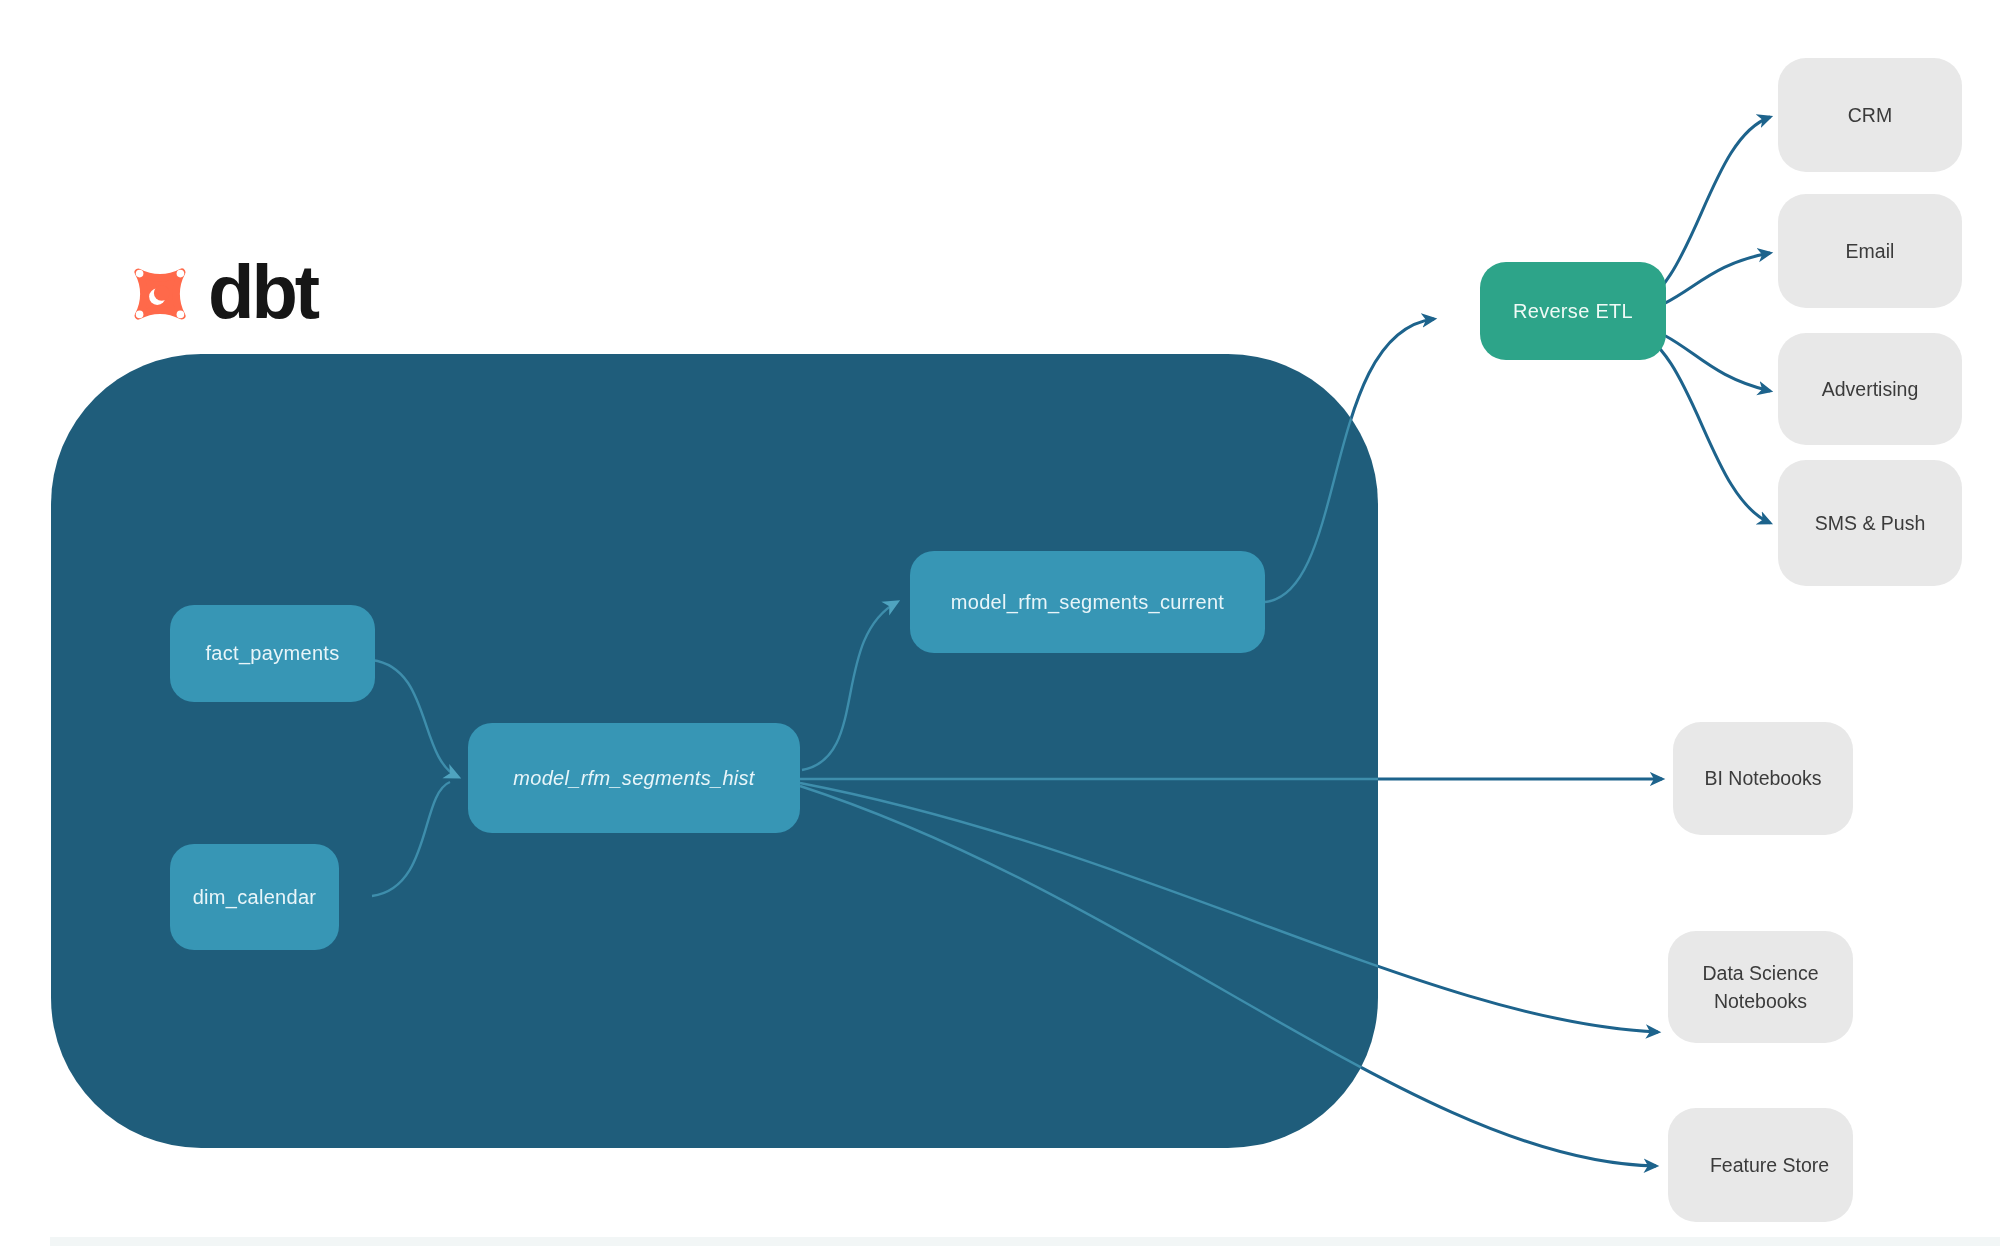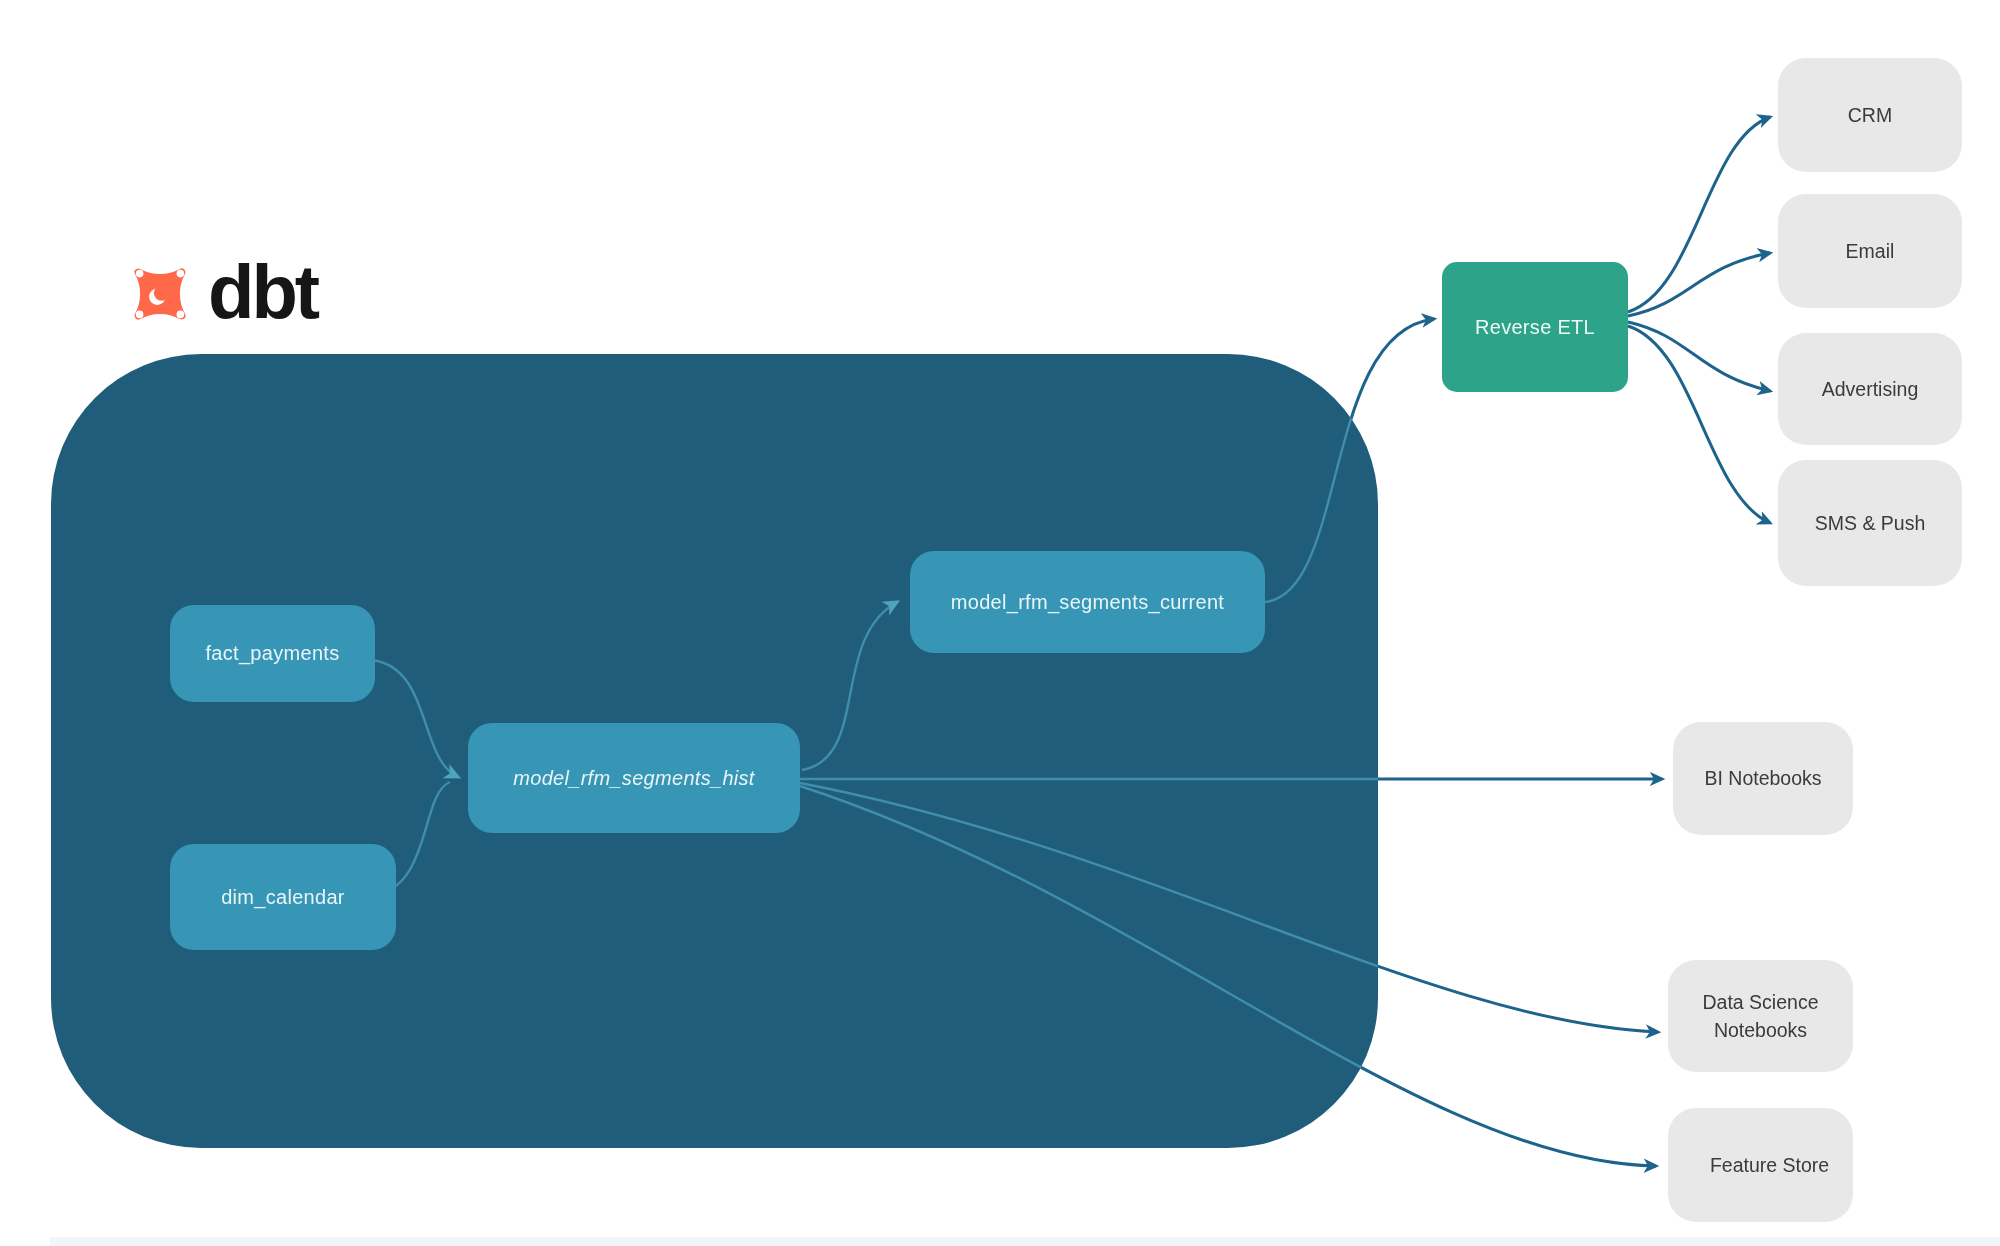--- a/index.html
+++ b/index.html
@@ -35,30 +35,30 @@
   .etl{
     background:#2DA489;border-radius:26px;color:#EFFAF6;
     font-size:20px;letter-spacing:0.3px;
   }
   .dest{
     background:#E8E8E8;border-radius:28px;color:#3B3B3B;
     font-size:19.5px;line-height:1.45;padding:8px 18px;
   }
   
   #n-fact   {left:170px; top:605px; width:205px; height:97px;}
-  #n-dim    {left:170px; top:844px; width:226px; height:106px;}
+  #n-dim    {left:170px; top:844px; width:169px; height:106px;}
   #n-hist   {left:468px; top:723px; width:332px; height:110px;font-style:italic;}
   #n-current{left:910px; top:551px; width:355px; height:102px;}
-  #n-etl    {left:1442px;top:262px; width:186px; height:130px;border-radius:15px;}
+  #n-etl    {left:1480px;top:262px; width:186px; height:98px;}
   #d-crm    {left:1778px;top:58px;  width:184px; height:114px;}
   #d-email  {left:1778px;top:194px; width:184px; height:114px;}
   #d-adv    {left:1778px;top:333px; width:184px; height:112px;}
   #d-sms    {left:1778px;top:460px; width:184px; height:126px;}
   #d-bi     {left:1673px;top:722px; width:180px; height:113px;}
-  #d-ds     {left:1668px;top:960px; width:185px; height:112px;}
+  #d-ds     {left:1668px;top:931px; width:185px; height:112px;}
   #d-fs     {left:1668px;top:1108px;width:185px; height:114px;padding-left:36px;}
   
   .bottom-strip{
     position:absolute;left:50px;top:1237px;width:1950px;height:9px;
     background:#f2f6f6;z-index:0;
   }
 </style>
 </head>
 <body>
 

